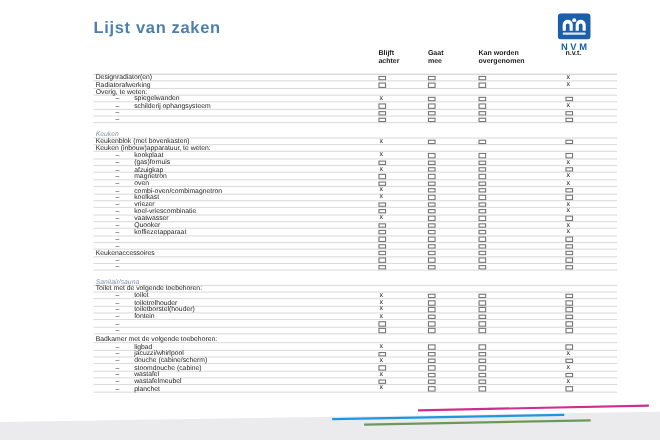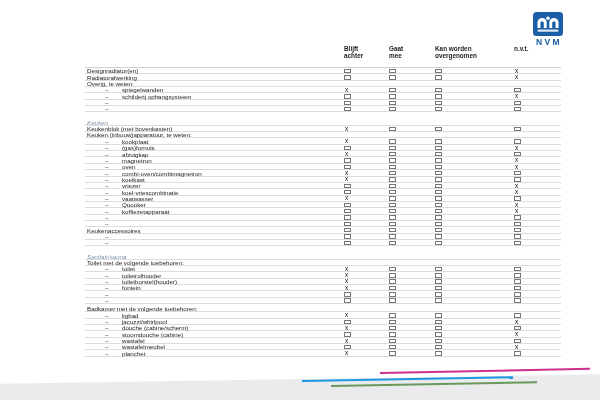--- a/index.html
+++ b/index.html
@@ -9,21 +9,21 @@
   .gray-wedge{position:absolute;left:-20px;top:384px;width:680px;height:60px;
               background:#ebebee;transform:rotate(-0.9deg);transform-origin:left top;}
   .stripe{position:absolute;height:2.4px;transform-origin:left center;}
   .stripe.pink{left:380px;top:371.5px;width:210px;background:#ce2f8f;transform:rotate(-1.15deg);}
   .stripe.blue{left:302px;top:379.5px;width:211px;background:#1f97e0;transform:rotate(-1.05deg);}
   .stripe.green{left:331px;top:384.5px;width:206px;background:#699a5c;transform:rotate(-1.05deg);}
 
   .title{position:absolute;left:85px;top:17px;font-size:15px;font-weight:bold;
          color:#4d7fae;letter-spacing:0.6px;}
 
-  .logo{position:absolute;left:532px;top:12px;width:32px;text-align:center;}
+  .logo{position:absolute;left:506px;top:12px;width:32px;text-align:center;}
   .logo svg{display:block;margin:0 auto;}
   .logo-text{font-size:8.5px;font-weight:bold;color:#1a5fa8;letter-spacing:2.4px;
              margin-top:1px;margin-left:2px;}
 
   .colhead{position:absolute;top:45px;font-size:6.4px;font-weight:bold;color:#1c1c1c;
            white-space:pre-line;line-height:7px;}
   .colhead.c0{left:344px;}
   .colhead.c1{left:389px;}
   .colhead.c2{left:435px;}
   .colhead.c3{left:514px;}
@@ -45,20 +45,21 @@
 </head>
 <body>
 
 <div class="page">
 
   <div class="gray-wedge"></div>
   <div class="stripe green"></div>
   <div class="stripe blue"></div>
   <div class="stripe pink"></div>
 
+  <div class="title">Lijst van zaken</div>
 
   <div class="logo">
     <svg width="30" height="24" viewBox="0 0 30 24">
       <rect x="0" y="0" width="30" height="24" rx="3.5" fill="#1a5fa8"></rect>
       <path d="M4.5 16 L4.5 10.5 A4.6 4.6 0 0 1 13.7 10.5 L13.7 16 L10.8 16 L10.8 11 A1.7 1.7 0 0 0 7.4 11 L7.4 16 Z" fill="#ffffff"></path>
       <path d="M16.3 16 L16.3 10.5 A4.6 4.6 0 0 1 25.5 10.5 L25.5 16 L22.6 16 L22.6 11 A1.7 1.7 0 0 0 19.2 11 L19.2 16 Z" fill="#ffffff"></path>
       <circle cx="15" cy="6.3" r="1.8" fill="#ffffff"></circle>
       <rect x="4.5" y="17.5" width="21" height="2.2" rx="1" fill="#ffffff" opacity="0.85"></rect>
     </svg>
     <div class="logo-text">NVM</div>

